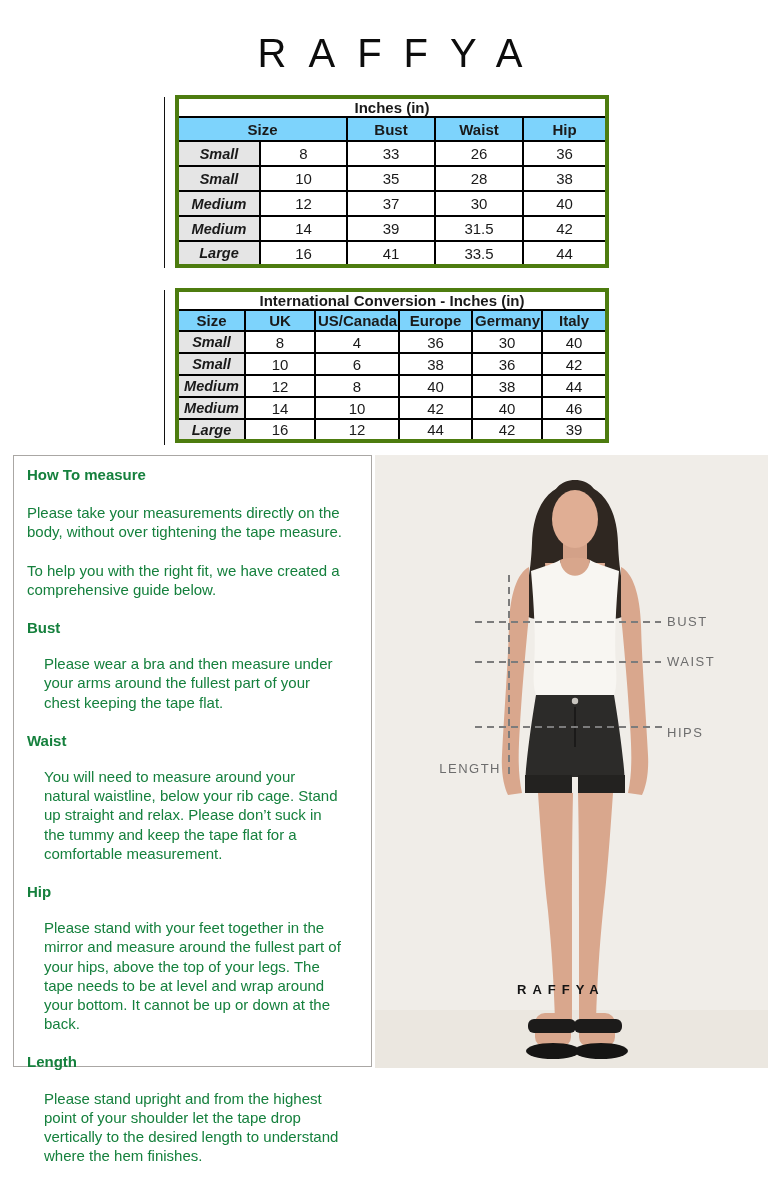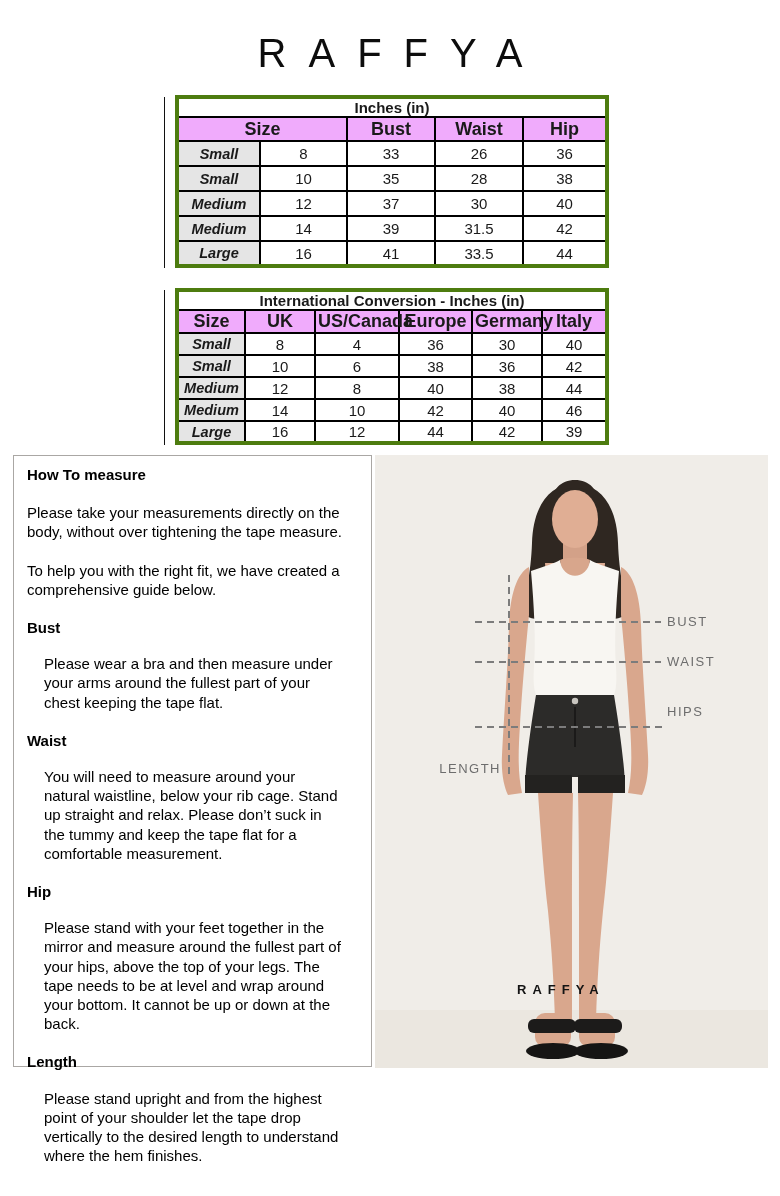--- a/index.html
+++ b/index.html
@@ -19,32 +19,32 @@
   .g2 { left:164px; top:290px; height:155px; }
 
   table.size-table { position:absolute; left:175px; border-collapse:collapse;
                      border:4px solid #4d7c0f; table-layout:fixed;
                      font-family:"Liberation Sans", sans-serif; }
   .tbl-1 { top:95px;  width:430px; }
   .tbl-2 { top:288px; width:430px; }
   table.size-table td, table.size-table th { border:2px solid #000; text-align:center;
                      vertical-align:middle; padding:0 2px; }
   tr.t-title td { font-weight:bold; font-size:15px; height:20px; background:#fff; }
-  tr.t-head  th { font-weight:bold; font-size:18px; background:#f0abfc; }
+  tr.t-head  th { font-weight:bold; font-size:15px; background:#7dd3fc; }
   .tbl-1 tr.t-head th { height:24px; }
   .tbl-2 tr.t-head th { height:21px; }
   td.size-cell  { background:#e5e5e5; font-weight:bold; font-style:italic; font-size:14.5px; }
   td.value-cell { background:#ffffff; font-size:15px; }
   .tbl-1 td.size-cell, .tbl-1 td.value-cell { height:25px; }
   .tbl-2 td.size-cell, .tbl-2 td.value-cell { height:22px; }
 
   
   .guide-box { position:absolute; left:13px; top:455px; width:359px; height:612px;
                border:1px solid #aaa7a4; background:#fff; padding:9px 12px 0 13px;
-               font-size:15px; line-height:19.2px; color:#000000; }
+               font-size:15px; line-height:19.2px; color:#15803d; }
   .guide-box h3 { font-size:15px; font-weight:bold; margin:19px 0 0; }
   .guide-box h3.first { margin-top:0; }
   .guide-box p  { margin:19px 0 0; }
   .guide-box p.sec { margin:17px; }
 
   
   .photo { position:absolute; left:375px; top:455px; width:393px; height:613px;
            background:#f0ede8; overflow:hidden; }
   .photo svg { position:absolute; left:0; top:0; }
   .h-dash { position:absolute; height:2px;
@@ -52,21 +52,21 @@
   .v-dash { position:absolute; width:2px;
             background:repeating-linear-gradient(180deg,#7c7c7c 0 7px,transparent 7px 12px); }
   .line-bust  { left:100px; top:166px; width:186px; }
   .line-waist { left:100px; top:206px; width:186px; }
   .line-hips  { left:100px; top:271px; width:188px; }
   .line-len   { left:133px; top:120px; height:200px; }
   .m-label { position:absolute; font-size:13px; letter-spacing:1.5px; color:#6d6d6d;
              font-family:"Liberation Sans", sans-serif; }
   .lab-bust  { left:292px; top:159px; }
   .lab-waist { left:292px; top:199px; }
-  .lab-hips  { left:292px; top:249px; }
+  .lab-hips  { left:292px; top:270px; }
   .lab-len   { left:60px;  top:306px; width:66px; text-align:right; }
   .watermark { position:absolute; left:142px; top:527px; font-size:13px; font-weight:700;
                letter-spacing:6px; color:#141414; font-family:"Liberation Sans", sans-serif; }
 </style>
 </head>
 <body>
 
 <div class="page">
 
   <div class="logo">RAFFYA</div>

